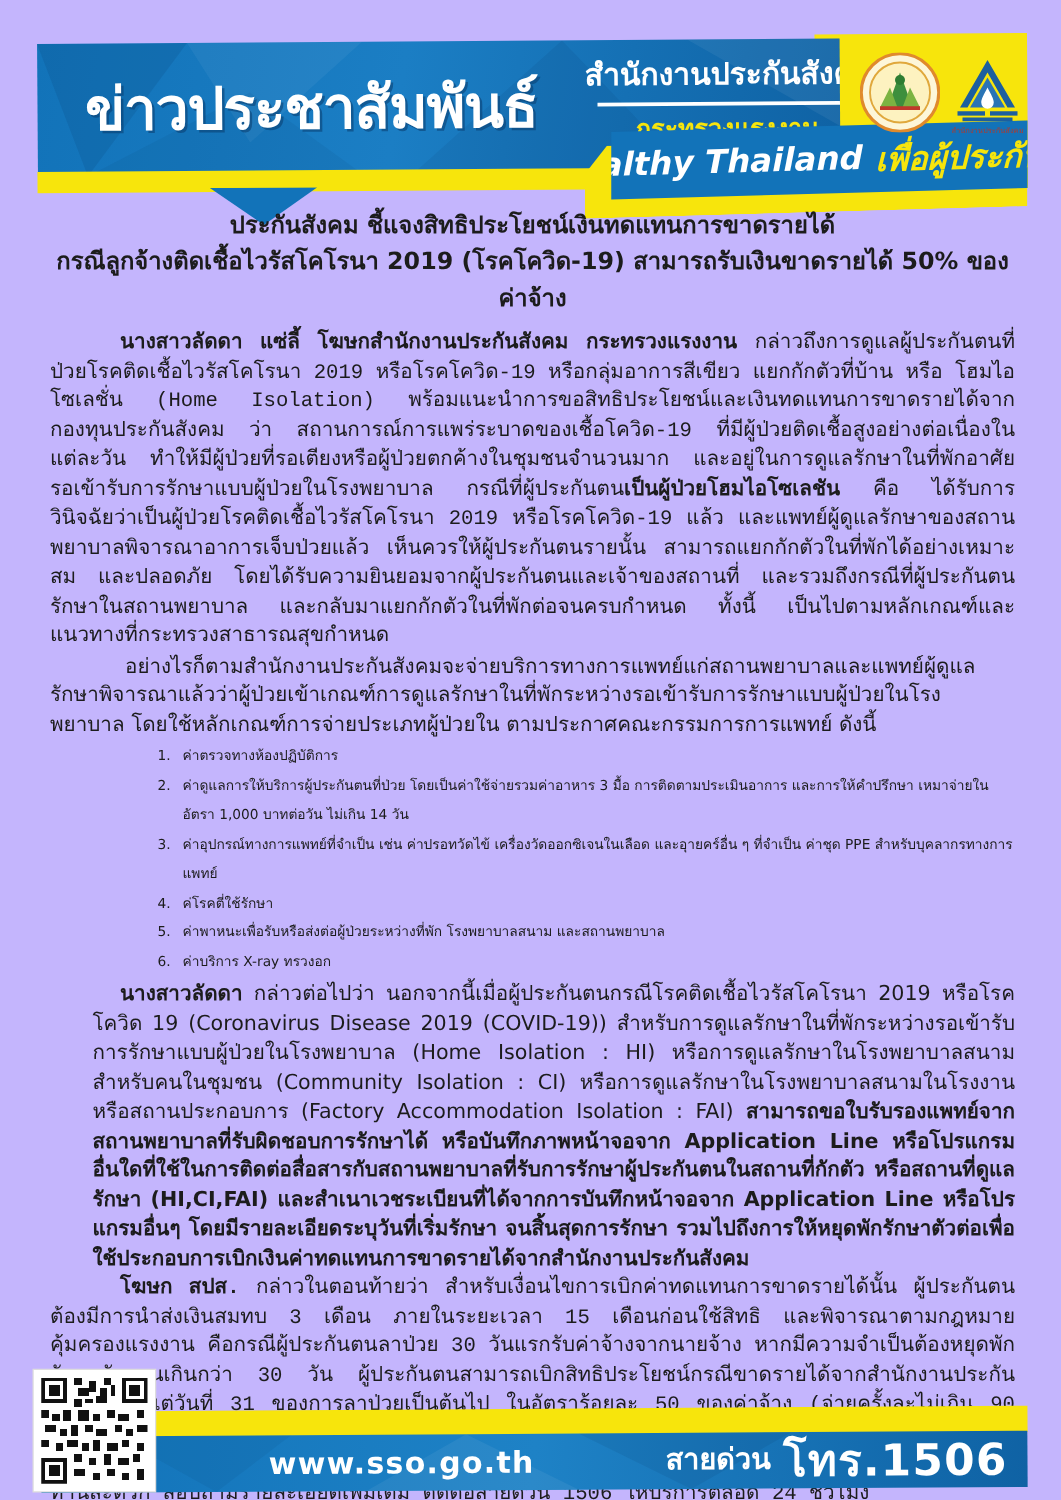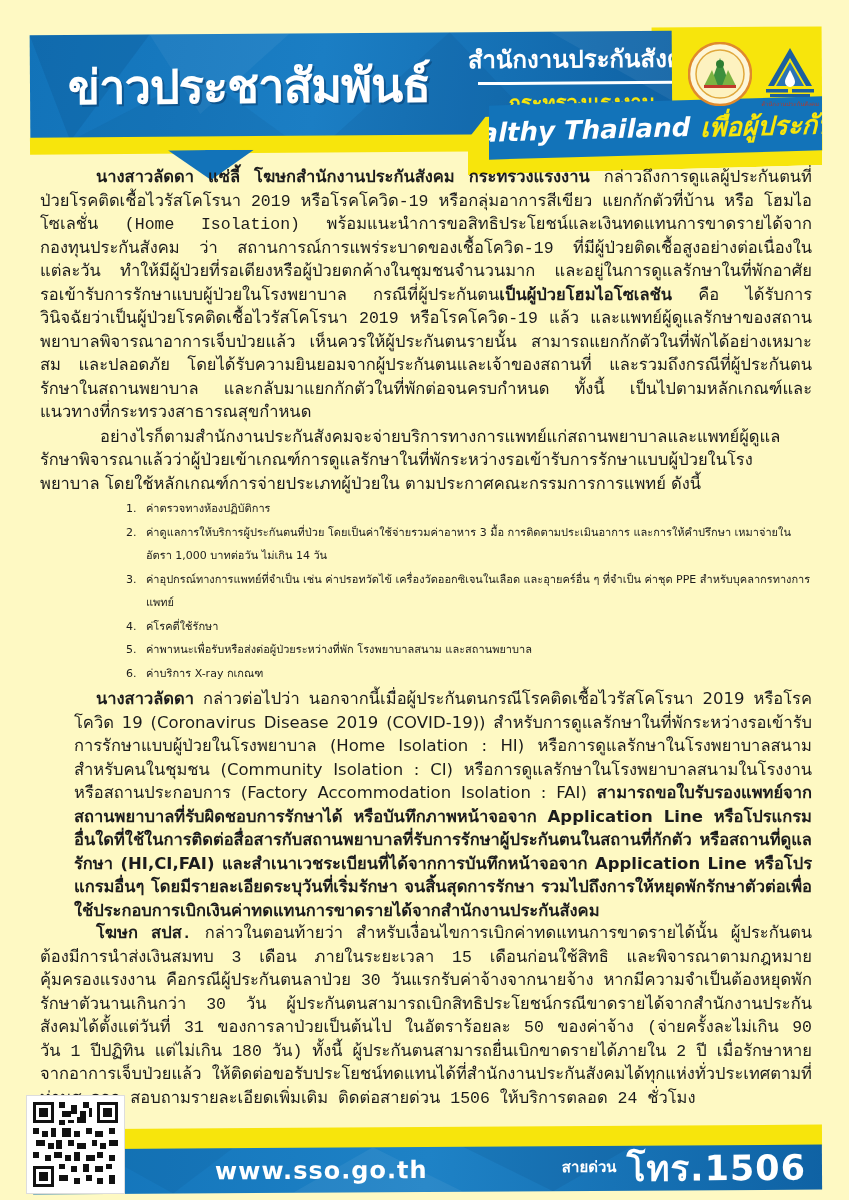--- a/index.html
+++ b/index.html
@@ -1,16 +1,16 @@
 <!DOCTYPE html>
 <html lang="th"><head>
 <meta charset="utf-8">
 <style>
   html,body{margin:0;padding:0;background:#e9e9e9;}
-  .page{position:relative;width:849px;height:1200px;background:#fef9c3;margin:0 auto;
+  .page{position:relative;width:849px;height:1200px;background:#c4b5fd;margin:0 auto;
         font-family:"DejaVu Sans","Liberation Sans",sans-serif;color:#1c1c1c;overflow:hidden;}
 
   
   .hdr-yellow-right{position:absolute;left:652px;top:27px;width:170px;height:124px;
         background:#f7e50c;transform:rotate(-.4deg);}
   .hdr-blue{position:absolute;left:30px;top:33px;width:642px;height:106px;
         background:linear-gradient(100deg,#1273b9 0%,#1b7ec4 45%,#0f62a4 100%);
         transform:rotate(-.4deg);overflow:hidden;}
   .facet{position:absolute;inset:0;width:100%;height:100%;}
   .news-title{position:absolute;left:38px;top:15px;font-size:47px;font-weight:bold;color:#fff;
@@ -44,21 +44,21 @@
   ol.fee-list{margin:2px 0 2px 0;padding-left:100px;font-size:11px;line-height:23.5px;}
   ol.fee-list li{padding-left:6px;margin:0;}
 
   
   .ftr-yellow{position:absolute;left:36px;top:1127px;width:786px;height:21px;background:#f7e50c;transform:rotate(-.35deg);}
   .ftr-blue{position:absolute;left:33px;top:1147px;width:789px;height:45px;
         background:linear-gradient(95deg,#1273b9 0%,#1e82c6 50%,#0f62a4 100%);
         transform:rotate(-.35deg);overflow:hidden;}
   .website{position:absolute;left:182px;top:9px;font-size:24px;font-weight:bold;color:#fff;letter-spacing:1px;}
   .hotline{position:absolute;right:16px;top:0;height:45px;display:flex;align-items:center;gap:10px;}
-  .hotline-label{font-size:15px;font-weight:bold;color:#fff;position:relative;top:-2px;}
+  .hotline-label{font-size:23px;font-weight:bold;color:#fff;position:relative;top:-2px;}
   .hotline-number{font-size:35px;font-weight:bold;color:#fff;letter-spacing:1px;}
   .qr{position:absolute;left:27px;top:1096px;width:97px;height:97px;background:#fff;
         box-shadow:0 0 0 1px #ddd;display:flex;align-items:center;justify-content:center;}
 </style>
 </head>
 <body>
 
 <div class="page">
 
   <div>
@@ -105,31 +105,35 @@
       <path d="M28 16 L42 40 L14 40 Z" fill="#2a74b5"></path>
       <path d="M28 24 C31 30 33 33 33 36 A5 5 0 1 1 23 36 C23 33 25 30 28 24 Z" fill="#fff"></path>
       <rect x="4" y="43" width="22" height="3.5" fill="#1c5f9e"></rect>
       <rect x="30" y="43" width="22" height="3.5" fill="#1c5f9e"></rect>
       <rect x="8" y="48" width="40" height="3" fill="#1c5f9e"></rect>
     </svg>
     <div class="sso-caption">สำนักงานประกันสังคม</div>
   </div>
 
   <div class="doc-body">
+    <p class="doc-title">
+      <span>ประกันสังคม ชี้แจงสิทธิประโยชน์เงินทดแทนการขาดรายได้</span><br>
+      <span>กรณีลูกจ้างติดเชื้อไวรัสโคโรนา 2019 (โรคโควิด-19) สามารถรับเงินขาดรายได้ 50% ของค่าจ้าง</span>
+    </p>
 
     <p class="para indent-lg"><span class="b">นางสาวลัดดา แซ่ลี้ โฆษกสำนักงานประกันสังคม กระทรวงแรงงาน </span><span>กล่าวถึงการดูแลผู้ประกันตนที่ป่วยโรคติดเชื้อไวรัสโคโรนา 2019 หรือโรคโควิด-19 หรือกลุ่มอาการสีเขียว แยกกักตัวที่บ้าน หรือ โฮมไอโซเลชั่น (Home Isolation) พร้อมแนะนำการขอสิทธิประโยชน์และเงินทดแทนการขาดรายได้จากกองทุนประกันสังคม ว่า สถานการณ์การแพร่ระบาดของเชื้อโควิด-19 ที่มีผู้ป่วยติดเชื้อสูงอย่างต่อเนื่องในแต่ละวัน ทำให้มีผู้ป่วยที่รอเตียงหรือผู้ป่วยตกค้างในชุมชนจำนวนมาก และอยู่ในการดูแลรักษาในที่พักอาศัยรอเข้ารับการรักษาแบบผู้ป่วยในโรงพยาบาล กรณีที่ผู้ประกันตน</span><span class="b">เป็นผู้ป่วยโฮมไอโซเลชัน</span><span> คือ ได้รับการวินิจฉัยว่าเป็นผู้ป่วยโรคติดเชื้อไวรัสโคโรนา 2019 หรือโรคโควิด-19 แล้ว และแพทย์ผู้ดูแลรักษาของสถานพยาบาลพิจารณาอาการเจ็บป่วยแล้ว เห็นควรให้ผู้ประกันตนรายนั้น สามารถแยกกักตัวในที่พักได้อย่างเหมาะสม และปลอดภัย โดยได้รับความยินยอมจากผู้ประกันตนและเจ้าของสถานที่ และรวมถึงกรณีที่ผู้ประกันตนรักษาในสถานพยาบาล และกลับมาแยกกักตัวในที่พักต่อจนครบกำหนด ทั้งนี้ เป็นไปตามหลักเกณฑ์และแนวทางที่กระทรวงสาธารณสุขกำหนด</span></p>
     <p class="para indent-md"><span>อย่างไรก็ตามสำนักงานประกันสังคมจะจ่ายบริการทางการแพทย์แก่สถานพยาบาลและแพทย์ผู้ดูแลรักษาพิจารณาแล้วว่าผู้ป่วยเข้าเกณฑ์การดูแลรักษาในที่พักระหว่างรอเข้ารับการรักษาแบบผู้ป่วยในโรงพยาบาล โดยใช้หลักเกณฑ์การจ่ายประเภทผู้ป่วยใน ตามประกาศคณะกรรมการการแพทย์ ดังนี้</span></p>
 
     <ol class="fee-list">
       <li>ค่าตรวจทางห้องปฏิบัติการ</li>
       <li>ค่าดูแลการให้บริการผู้ประกันตนที่ป่วย โดยเป็นค่าใช้จ่ายรวมค่าอาหาร 3 มื้อ การติดตามประเมินอาการ และการให้คำปรึกษา เหมาจ่ายในอัตรา 1,000 บาทต่อวัน ไม่เกิน 14 วัน</li>
       <li>ค่าอุปกรณ์ทางการแพทย์ที่จำเป็น เช่น ค่าปรอทวัดไข้ เครื่องวัดออกซิเจนในเลือด และอุายคร์อื่น ๆ ที่จำเป็น ค่าชุด PPE สำหรับบุคลากรทางการแพทย์</li>
       <li>ค่โรคตี่ใช้รักษา</li>
       <li>ค่าพาหนะเพื่อรับหรือส่งต่อผู้ป่วยระหว่างที่พัก โรงพยาบาลสนาม และสถานพยาบาล</li>
-      <li>ค่าบริการ X-ray กเกณฑ</li>
+      <li>ค่าบริการ X-ray ทรวงอก</li>
     </ol>
 
     <p class="para indent-sm"><span class="b">นางสาวลัดดา</span><span> กล่าวต่อไปว่า นอกจากนี้เมื่อผู้ประกันตนกรณีโรคติดเชื้อไวรัสโคโรนา 2019 หรือโรคโควิด 19 (Coronavirus Disease 2019 (COVID-19)) สำหรับการดูแลรักษาในที่พักระหว่างรอเข้ารับการรักษาแบบผู้ป่วยในโรงพยาบาล (Home Isolation : HI) หรือการดูแลรักษาในโรงพยาบาลสนาม สำหรับคนในชุมชน (Community Isolation : CI) หรือการดูแลรักษาในโรงพยาบาลสนามในโรงงานหรือสถานประกอบการ (Factory Accommodation Isolation : FAI) </span><span class="b">สามารถขอใบรับรองแพทย์จากสถานพยาบาลที่รับผิดชอบการรักษาได้ หรือบันทึกภาพหน้าจอจาก Application Line หรือโปรแกรมอื่นใดที่ใช้ในการติดต่อสื่อสารกับสถานพยาบาลที่รับการรักษาผู้ประกันตนในสถานที่กักตัว หรือสถานที่ดูแลรักษา (HI,CI,FAI) และสำเนาเวชระเบียนที่ได้จากการบันทึกหน้าจอจาก Application Line หรือโปรแกรมอื่นๆ โดยมีรายละเอียดระบุวันที่เริ่มรักษา จนสิ้นสุดการรักษา รวมไปถึงการให้หยุดพักรักษาตัวต่อเพื่อใช้ประกอบการเบิกเงินค่าทดแทนการขาดรายได้จากสำนักงานประกันสังคม</span></p>
     <p class="para indent-lg"><span class="b">โฆษก สปส.</span><span> กล่าวในตอนท้ายว่า สำหรับเงื่อนไขการเบิกค่าทดแทนการขาดรายได้นั้น ผู้ประกันตนต้องมีการนำส่งเงินสมทบ 3 เดือน ภายในระยะเวลา 15 เดือนก่อนใช้สิทธิ และพิจารณาตามกฎหมายคุ้มครองแรงงาน คือกรณีผู้ประกันตนลาป่วย 30 วันแรกรับค่าจ้างจากนายจ้าง หากมีความจำเป็นต้องหยุดพักรักษาตัวนานเกินกว่า 30 วัน ผู้ประกันตนสามารถเบิกสิทธิประโยชน์กรณีขาดรายได้จากสำนักงานประกันสังคมได้ตั้งแต่วันที่ 31 ของการลาป่วยเป็นต้นไป ในอัตราร้อยละ 50 ของค่าจ้าง (จ่ายครั้งละไม่เกิน 90 วัน 1 ปีปฏิทิน แต่ไม่เกิน 180 วัน) ทั้งนี้ ผู้ประกันตนสามารถยื่นเบิกขาดรายได้ภายใน 2 ปี เมื่อรักษาหายจากอาการเจ็บป่วยแล้ว ให้ติดต่อขอรับประโยชน์ทดแทนได้ที่สำนักงานประกันสังคมได้ทุกแห่งทั่วประเทศตามที่ท่านสะดวก สอบถามรายละเอียดเพิ่มเติม ติดต่อสายด่วน 1506 ให้บริการตลอด 24 ชั่วโมง</span></p>
   </div>
 
   <div>
     <div class="ftr-yellow"></div>
     <div class="ftr-blue">
       <svg class="facet" viewBox="0 0 789 45" preserveAspectRatio="none">

